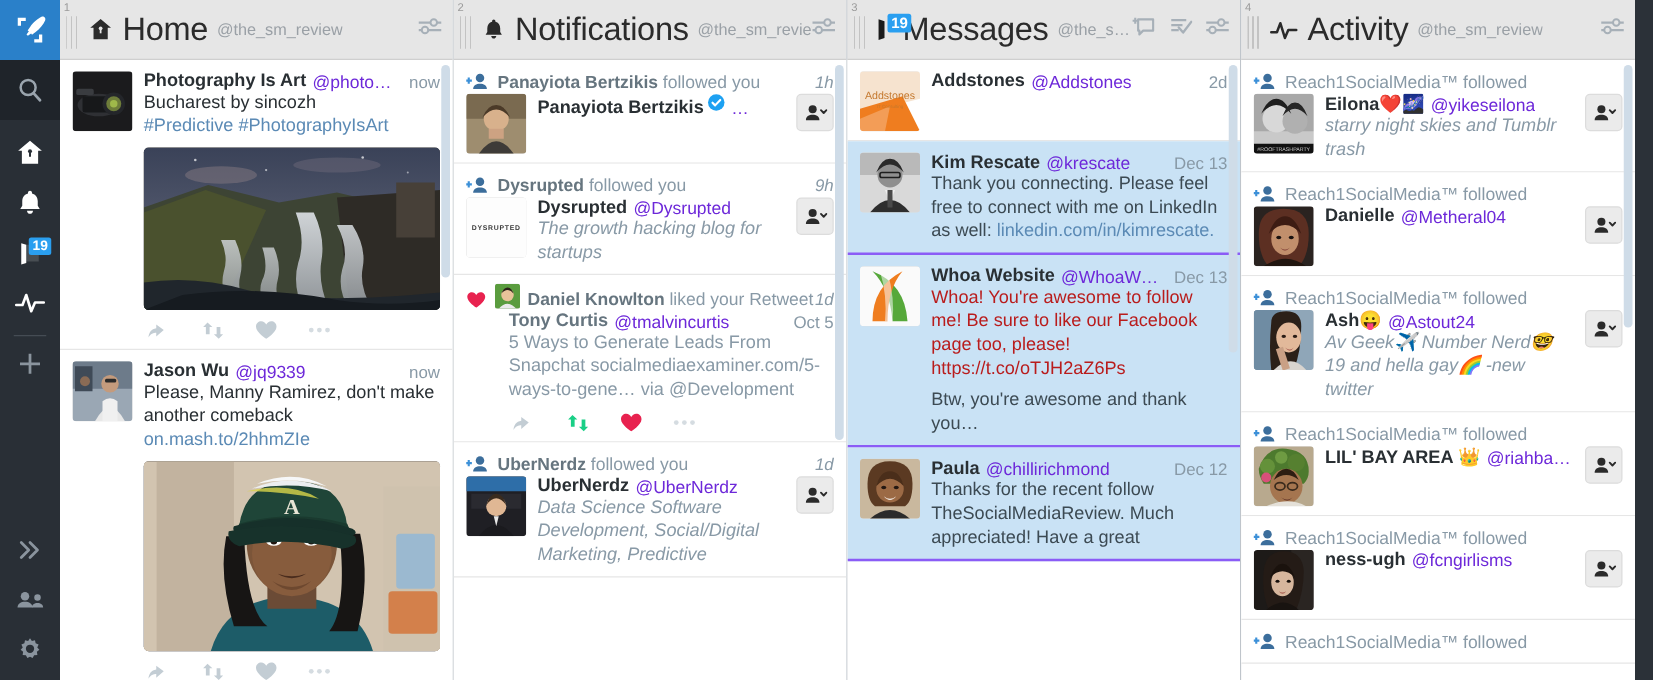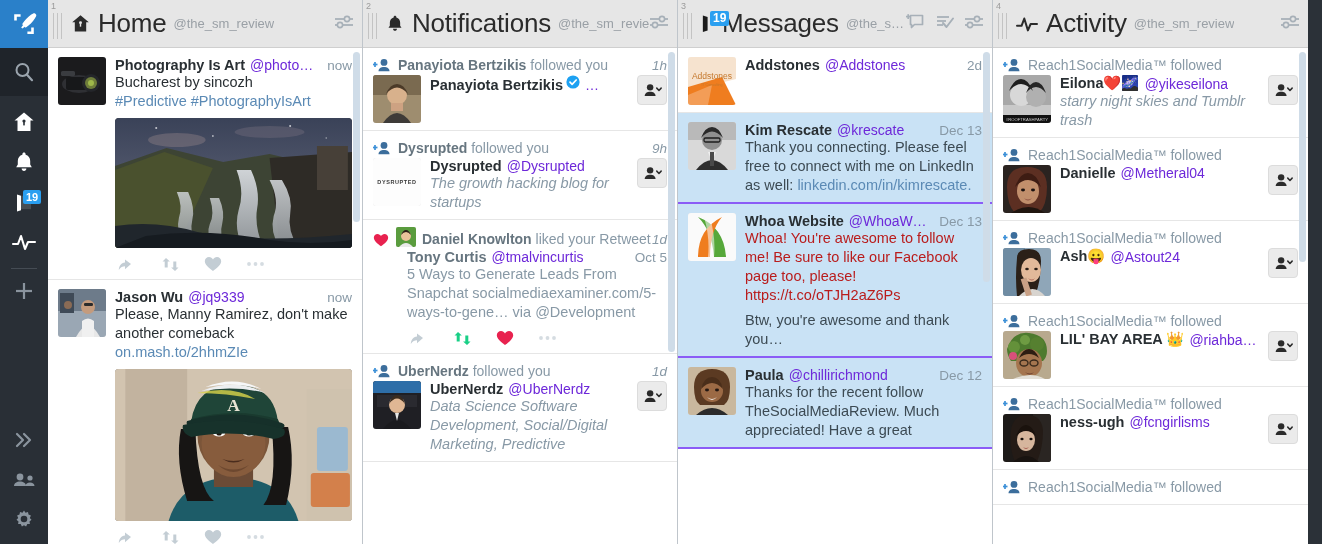--- a/index.html
+++ b/index.html
@@ -909,20 +909,21 @@
                 <path d="M25 30 q4 3 7 0 q-3 5 -7 0Z" fill="#b06a5c"></path>
                 <path d="M16 48 q14 -14 26 0Z" fill="#d8d4cf"></path>
                 <rect x="20" y="30" width="6" height="18" fill="#c9a085" transform="rotate(-18 23 38)"></rect>
               </svg>
             </div>
             <div class="body">
               <div class="nameline">
                 <span class="dispname">Ash😛</span>
                 <span class="handle">@Astout24</span>
               </div>
+              <div class="bio">Av Geek✈️ Number Nerd🤓 19 and hella gay🌈 -new twitter</div>
             </div>
             <div class="follow-btn">
               <svg width="19" height="15" viewBox="0 0 20 15">
                 <circle cx="7.5" cy="4.2" r="3.4" fill="#2b2b2b"></circle>
                 <path d="M1.8 13.4c0-3 2.6-4.5 5.7-4.5s5.7 1.5 5.7 4.5H1.8z" fill="#2b2b2b"></path>
                 <polyline points="14.5,5 16.8,7.4 19.1,5" fill="none" stroke="#2b2b2b" stroke-width="1.6" stroke-linecap="round" stroke-linejoin="round"></polyline>
               </svg>
             </div>
           </div>
         </div>

